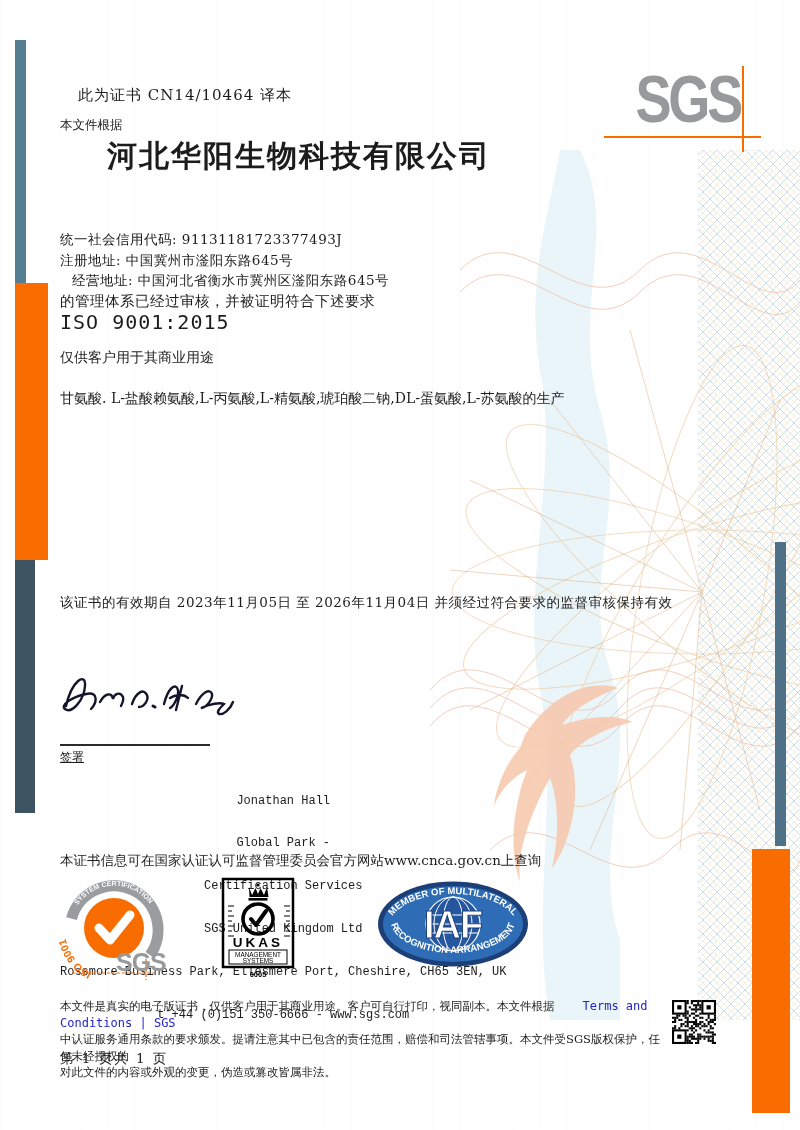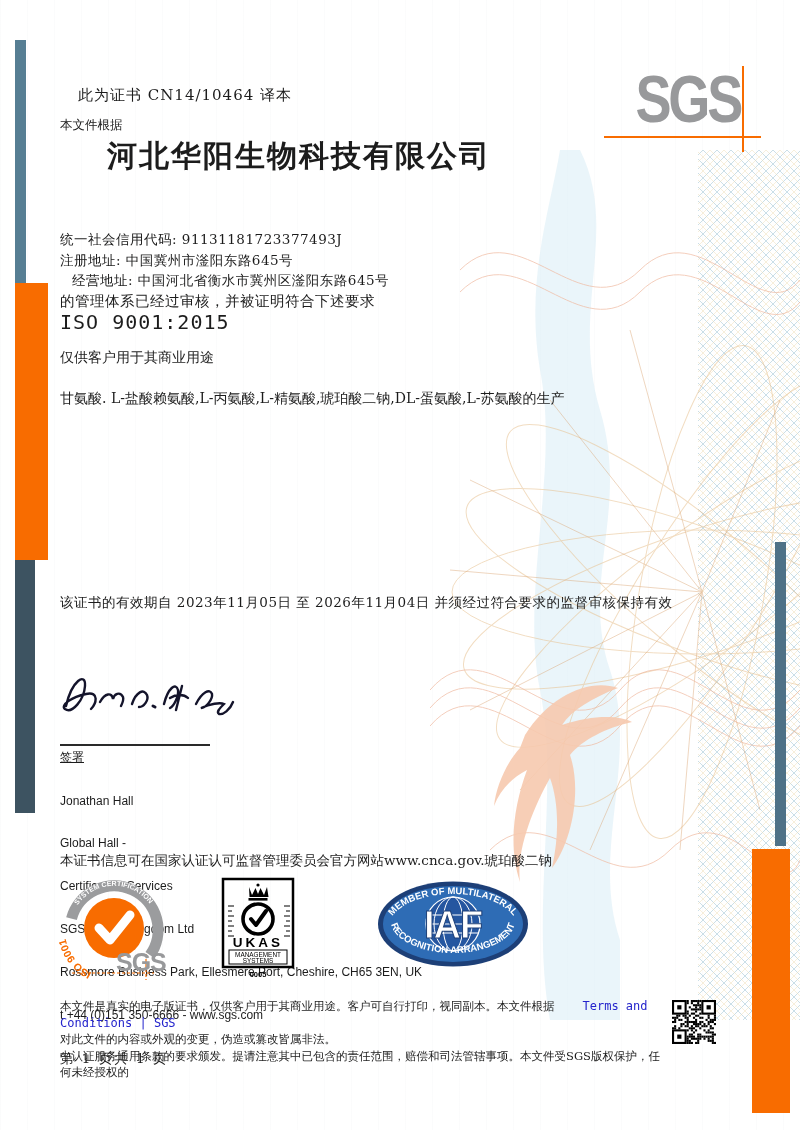--- a/index.html
+++ b/index.html
@@ -38,22 +38,22 @@
   .standard-line{left:60px;top:310px;font-family:"DejaVu Sans Mono","Liberation Mono",monospace;font-size:20px;letter-spacing:1px;}
   .scope-intro{left:60px;top:349px;font-size:14px;}
   .scope-line{left:60px;top:390px;font-size:14px;}
   
   .valid1{left:60px;top:594px;}
   .valid2{left:60px;top:615px;}
   
   .sig-svg{left:52px;top:664px;}
   .sig-rule{left:60px;top:744px;width:150px;height:0;border-top:2px solid #2a2a2a;}
   .sig-label{left:60px;top:749px;font-size:12px;text-decoration:underline;}
-  .sig-details{left:60px;top:765px;font-family:Liberation Sans, sans-serif;
-    font-size:12px;line-height:14.3px;white-space:pre;}
+  .sig-details{left:60px;top:765px;font-family:Liberation Mono, monospace;
+    font-size:12px;line-height:14.3px;white-space:pre;text-align:center;}
   .cnca-line{left:60px;top:852px;font-size:13.5px;}
   
   .badge{position:absolute;z-index:3;}
   .badge-sgs{left:50px;top:874px;}
   .badge-ukas{left:220px;top:876px;}
   .badge-iaf{left:377px;top:881px;}
   
   .footer{left:60px;top:998px;width:608px;font-size:11.5px;line-height:16.5px;}
   .footer .tandc{color:#2424CC;font-family:"DejaVu Sans Mono","Liberation Mono",monospace;
     font-size:12px;text-decoration:none;margin-left:28px;}
@@ -130,28 +130,28 @@
       <path d="M80,40 C84,28 92,24 95,31 C97,36 92,43 87,43"></path>
       <path d="M101,42 l2,1" stroke-width="3"></path>
       <path d="M112,40 C116,24 124,18 126,26 C127,32 122,42 118,44 M130,22 L124,46 M118,34 C124,30 132,30 136,34"></path>
       <path d="M144,40 C150,28 158,24 160,30 C161,35 154,44 149,44 C158,40 168,38 172,40 C168,44 164,48 167,50 C171,51 178,46 181,38"></path>
     </g>
   </svg>
   <div class="abs sig-rule textlayer"></div>
   <div class="abs sig-label textlayer">签署</div>
   <div class="abs sig-details textlayer">
     <div>Jonathan Hall</div>
-    <div>Global Hall -</div>
+    <div>Global Park -</div>
     <div>Certification Services</div>
     <div>SGS United Kingdom Ltd</div>
     <div>Rossmore Business Park, Ellesmere Port, Cheshire, CH65 3EN, UK</div>
     <div>t +44 (0)151 350-6666 - www.sgs.com</div>
   </div>
 
-  <div class="abs cnca-line textlayer">本证书信息可在国家认证认可监督管理委员会官方网站www.cnca.gov.琥珀酸二钠</div>
+  <div class="abs cnca-line textlayer">本证书信息可在国家认证认可监督管理委员会官方网站www.cnca.gov.cn上查询</div>
 
   <svg class="badge badge-sgs" width="124" height="106" viewBox="0 0 124 106">
     <defs>
       <path id="sgsArc" d="M21.5,44.6 A44,44 0 1 1 100,81.2" fill="none"></path>
       <path id="isoArc" d="M46.9,101 A50,50 0 0 1 15.7,43.1" fill="none"></path>
     </defs>
     <use href="#sgsArc" stroke="#9b9c9e" stroke-width="11" fill="none"></use>
     <text font-family="Liberation Sans, sans-serif" font-size="7" font-weight="bold" fill="#ffffff">
       <textPath href="#sgsArc" startOffset="37%" text-anchor="middle">SYSTEM CERTIFICATION</textPath>
     </text>
@@ -204,22 +204,22 @@
     <text font-family="Liberation Sans, sans-serif" font-size="9.5" font-weight="bold" fill="#ffffff">
       <textPath href="#iafBottom" startOffset="50%" text-anchor="middle">RECOGNITION ARRANGEMENT</textPath>
     </text>
     <text x="76" y="57" text-anchor="middle" font-family="Liberation Sans, sans-serif" font-size="38" font-weight="900" fill="#ffffff" stroke="#1D3F77" stroke-width="1" letter-spacing="-1">IAF</text>
   </svg>
 
   <div class="abs footer textlayer">
     <div>
       <span>本文件是真实的电子版证书，仅供客户用于其商业用途。客户可自行打印，视同副本。本文件根据</span><a href="#" class="tandc">Terms and Conditions | SGS</a>
     </div>
+    <div>中认证服务通用条款的要求颁发。提请注意其中已包含的责任范围，赔偿和司法管辖事项。本文件受SGS版权保护，任何未经授权的</div>
     <div>对此文件的内容或外观的变更，伪造或篡改皆属非法。</div>
-    <div>中认证服务通用条款的要求颁发。提请注意其中已包含的责任范围，赔偿和司法管辖事项。本文件受SGS版权保护，任何未经授权的</div>
   </div>
 
   <svg class="abs qr textlayer" width="44" height="44" viewBox="0 0 42 42">
     <rect x="0" y="0" width="42" height="42" fill="#ffffff"></rect>
     <g id="qmods" fill="#000">
         <rect x="14" y="0" width="2" height="2"></rect>
         <rect x="18" y="0" width="2" height="2"></rect>
         <rect x="20" y="0" width="2" height="2"></rect>
         <rect x="22" y="0" width="2" height="2"></rect>
         <rect x="24" y="0" width="2" height="2"></rect>

